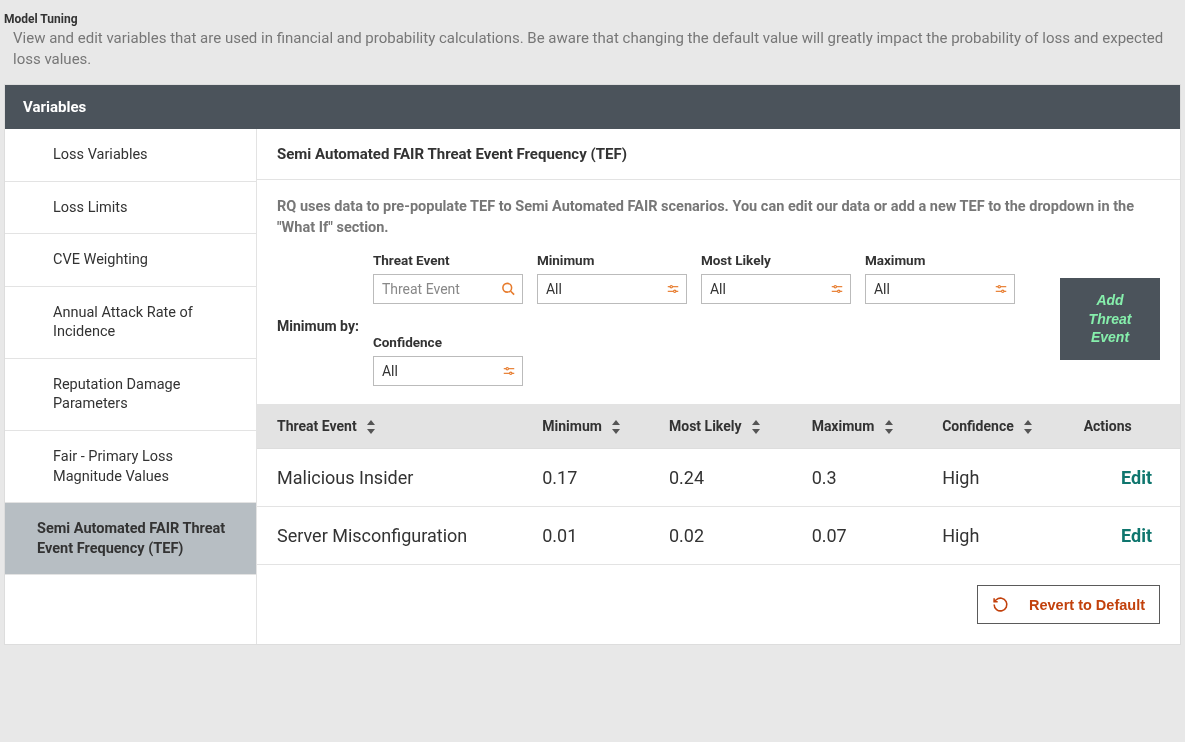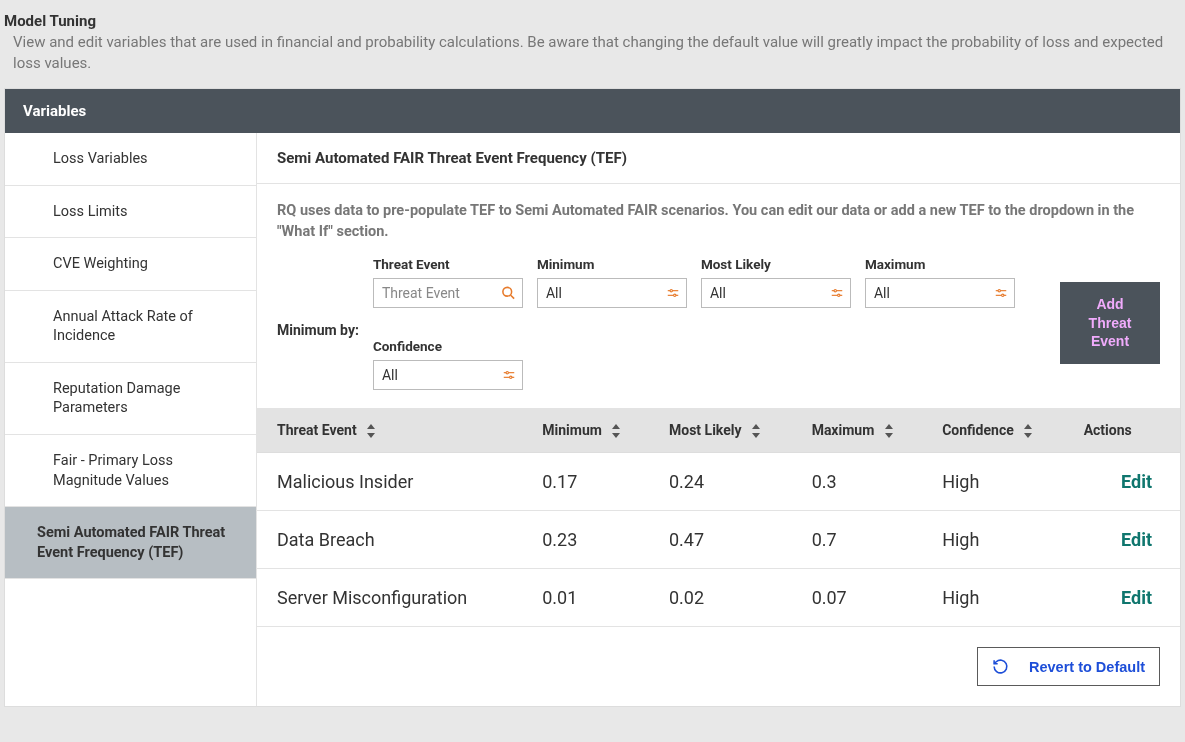--- a/index.html
+++ b/index.html
@@ -8,21 +8,21 @@
     padding: 0;
     font-family: -apple-system, BlinkMacSystemFont, "Segoe UI", Roboto, "Helvetica Neue", Arial, sans-serif;
     background: #e8e8e8;
     color: #333;
     width: 1185px;
   }
   .page {
     padding: 4px 4px 10px 4px;
   }
   .page-title {
-    font-size: 15px;
+    font-size: 12px;
     font-weight: 700;
     color: #333;
     margin: 8px 0 2px 0;
   }
   .page-subtitle {
     font-size: 15px;
     color: #777;
     margin: 2px 0 14px 9px;
     line-height: 1.4;
   }
@@ -128,29 +128,30 @@
     color: #e77b2c;
     display: flex;
   }
   .add-btn-wrap {
     margin-left: auto;
     display:flex;
     align-items:center;
   }
   .add-btn {
     background: #4b535b;
-    color: #f0abfc;
+    color: #86efac;
     border: none;
     padding: 13px 14px;
     font-size: 14px;
     font-weight: 600;
     text-align: center;
     line-height: 1.35;
     width: 100px;
     cursor: pointer;
+    font-style: italic;
   }
   .table {
     width: 100%;
     border-collapse: collapse;
   }
   .table thead th {
     background: #e3e3e3;
     font-size: 14px;
     font-weight: 700;
     color: #333;
@@ -183,21 +184,21 @@
     display: flex;
     justify-content: flex-end;
     padding: 20px;
   }
   .revert-btn {
     background: #fff;
     border: 1px solid #5a5a5a;
     padding: 10px 14px;
     font-size: 14.5px;
     font-weight: 700;
-    color: #1d4ed8;
+    color: #c2410c;
     display: inline-flex;
     align-items: center;
     gap: 20px;
     cursor: pointer;
   }
   svg { display: block; }
 </style>
 </head>
 <body>
 
@@ -350,28 +351,20 @@
               </th>
               <th class="actions-col">Actions</th>
             </tr>
           </thead>
           <tbody id="tbody">
               <tr>
                 <td>Malicious Insider</td>
                 <td>0.17</td>
                 <td>0.24</td>
                 <td>0.3</td>
-                <td>High</td>
-                <td class="actions-col"><span class="edit-link">Edit</span></td>
-              </tr>
-              <tr>
-                <td>Data Breach</td>
-                <td>0.23</td>
-                <td>0.47</td>
-                <td>0.7</td>
                 <td>High</td>
                 <td class="actions-col"><span class="edit-link">Edit</span></td>
               </tr>
               <tr>
                 <td>Server Misconfiguration</td>
                 <td>0.01</td>
                 <td>0.02</td>
                 <td>0.07</td>
                 <td>High</td>
                 <td class="actions-col"><span class="edit-link">Edit</span></td>

